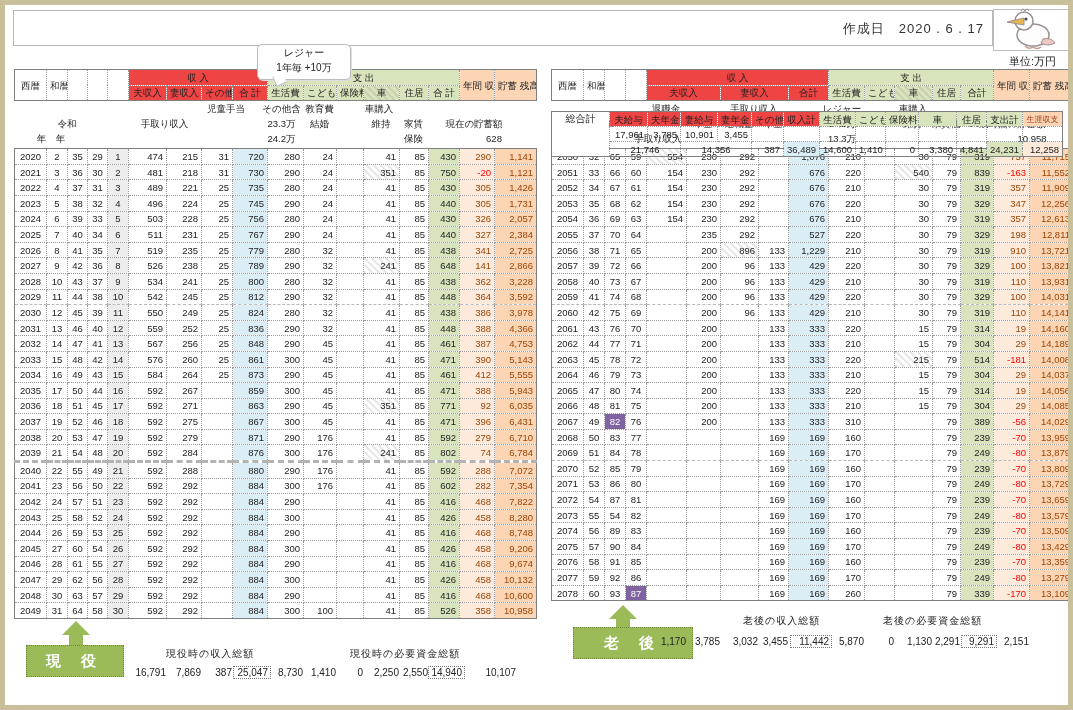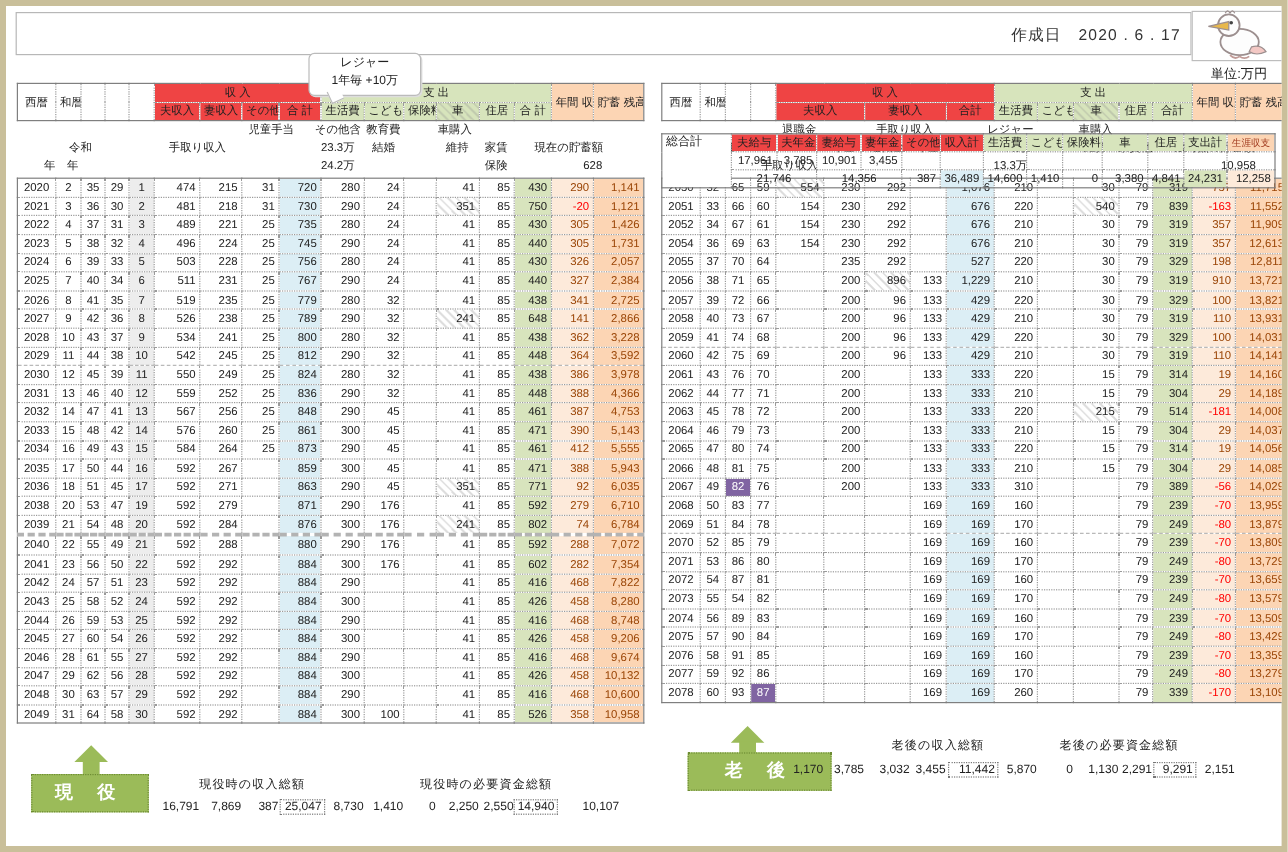--- a/index.html
+++ b/index.html
@@ -55,21 +55,21 @@
   .phase-arrow{position:absolute;width:0;height:0;border-left:14px solid transparent;border-right:14px solid transparent;border-bottom:14px solid #9bbb59}
   .phase-stem{position:absolute;width:14px;height:12px;background:#9bbb59}
   .fv{position:absolute;font-size:10px;text-align:right}
   .boxed{border:1px dotted #777;padding:0 2px}
   .flabel{position:absolute;font-size:10px;letter-spacing:1px}
   
   table.gt{border-collapse:collapse;table-layout:fixed;width:511px;font-size:9.5px;border:1px solid #7f7f7f;position:absolute;left:0;top:42px}
   .gt th,.gt td{border:1px dotted #9a9a9a;padding:0 3px;height:14px;overflow:hidden;white-space:nowrap;font-weight:normal;line-height:13px}
   .gt th{text-align:center}
   .gt td{text-align:right}
-  .gt .lab{text-align:left;vertical-align:top;font-size:10px;background:#fff}
+  .gt .lab{text-align:center;vertical-align:top;font-size:10px;background:#fff}
   .gt .lifetime{font-size:8px;color:#a03a1e;letter-spacing:0}
 </style>
 </head>
 <body>
 
 <div class="title-band">
   <span class="made"><b>作成日</b><span>2020 . 6 . 17</span></span>
 </div>
 <div class="bird-box"></div>
 <svg style="position:absolute;left:994px;top:2px" width="66" height="44" viewBox="0 0 66 44">
@@ -492,20 +492,39 @@
           <td class="n">290</td>
           <td class="n">45</td>
           <td class="n"></td>
           <td class="n hatch">351</td>
           <td class="n">85</td>
           <td class="n green">771</td>
           <td class="n peach ann">92</td>
           <td class="n orange sav">6,035</td>
         </tr>
         <tr>
+          <td class="cy">2037</td>
+          <td class="cs">19</td>
+          <td class="cs">52</td>
+          <td class="cs">46</td>
+          <td class="cs gray">18</td>
+          <td class="n">592</td>
+          <td class="n">275</td>
+          <td class="n"></td>
+          <td class="n blue">867</td>
+          <td class="n">300</td>
+          <td class="n">45</td>
+          <td class="n"></td>
+          <td class="n">41</td>
+          <td class="n">85</td>
+          <td class="n green">471</td>
+          <td class="n peach ann">396</td>
+          <td class="n orange sav">6,431</td>
+        </tr>
+        <tr>
           <td class="cy">2038</td>
           <td class="cs">20</td>
           <td class="cs">53</td>
           <td class="cs">47</td>
           <td class="cs gray">19</td>
           <td class="n">592</td>
           <td class="n">279</td>
           <td class="n"></td>
           <td class="n blue">871</td>
           <td class="n">290</td>
@@ -878,20 +897,38 @@
           <td class="n blue">676</td>
           <td class="n">210</td>
           <td class="n"></td>
           <td class="n">30</td>
           <td class="n">79</td>
           <td class="n green">319</td>
           <td class="n peach ann">357</td>
           <td class="n orange sav">11,909</td>
         </tr>
         <tr>
+          <td class="cy">2053</td>
+          <td class="cs">35</td>
+          <td class="cs">68</td>
+          <td class="cs">62</td>
+          <td class="n">154</td>
+          <td class="n">230</td>
+          <td class="n">292</td>
+          <td class="n"></td>
+          <td class="n blue">676</td>
+          <td class="n">220</td>
+          <td class="n"></td>
+          <td class="n">30</td>
+          <td class="n">79</td>
+          <td class="n green">329</td>
+          <td class="n peach ann">347</td>
+          <td class="n orange sav">12,256</td>
+        </tr>
+        <tr>
           <td class="cy">2054</td>
           <td class="cs">36</td>
           <td class="cs">69</td>
           <td class="cs">63</td>
           <td class="n">154</td>
           <td class="n">230</td>
           <td class="n">292</td>
           <td class="n"></td>
           <td class="n blue">676</td>
           <td class="n">210</td>

